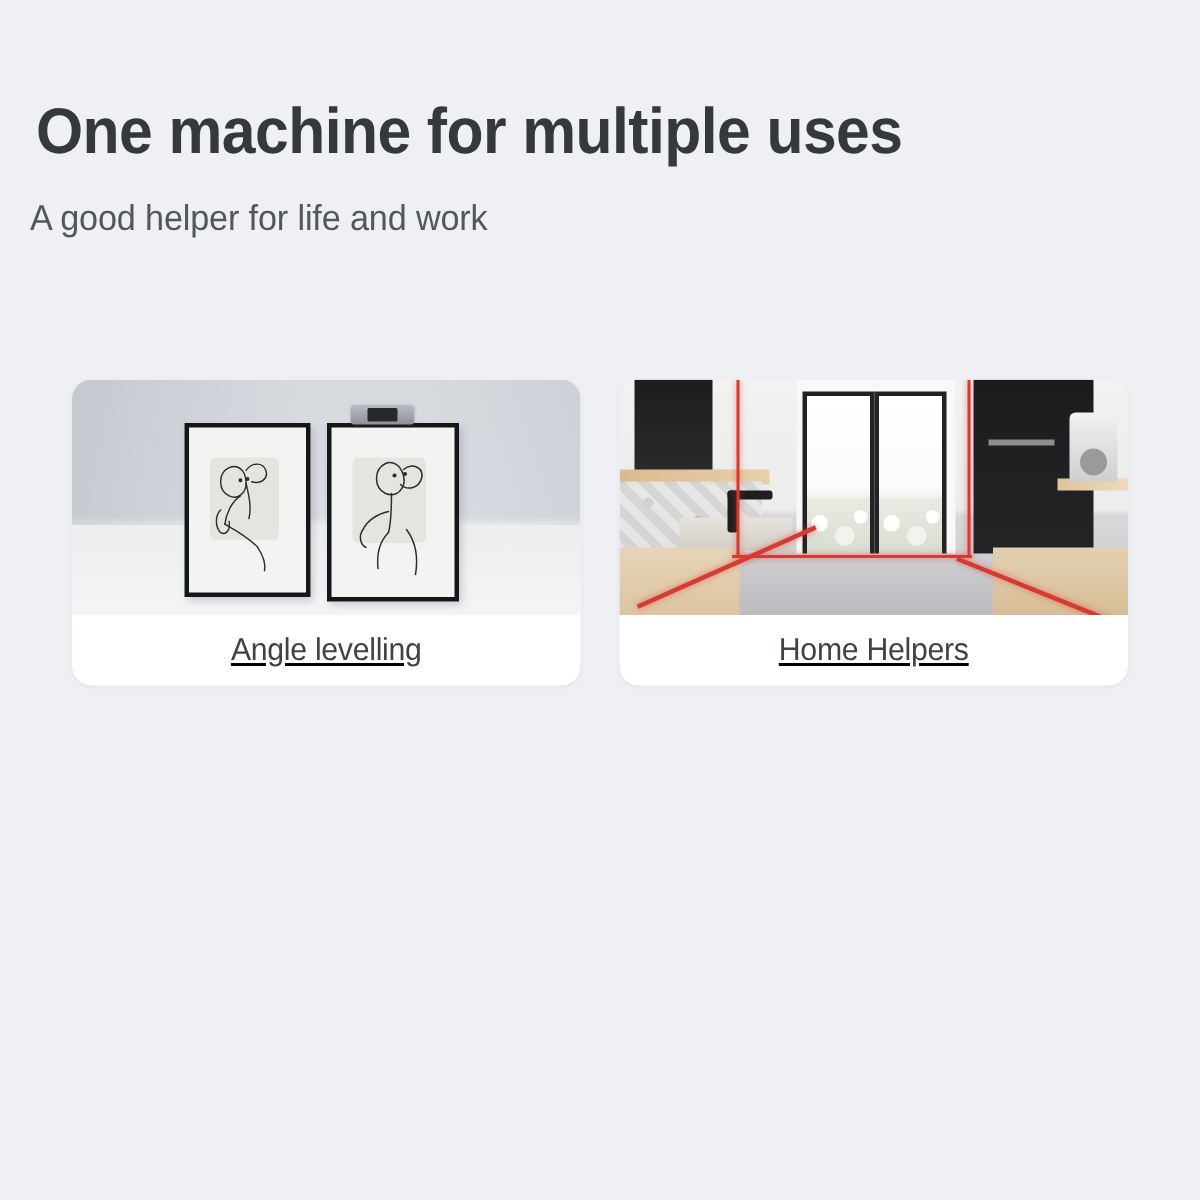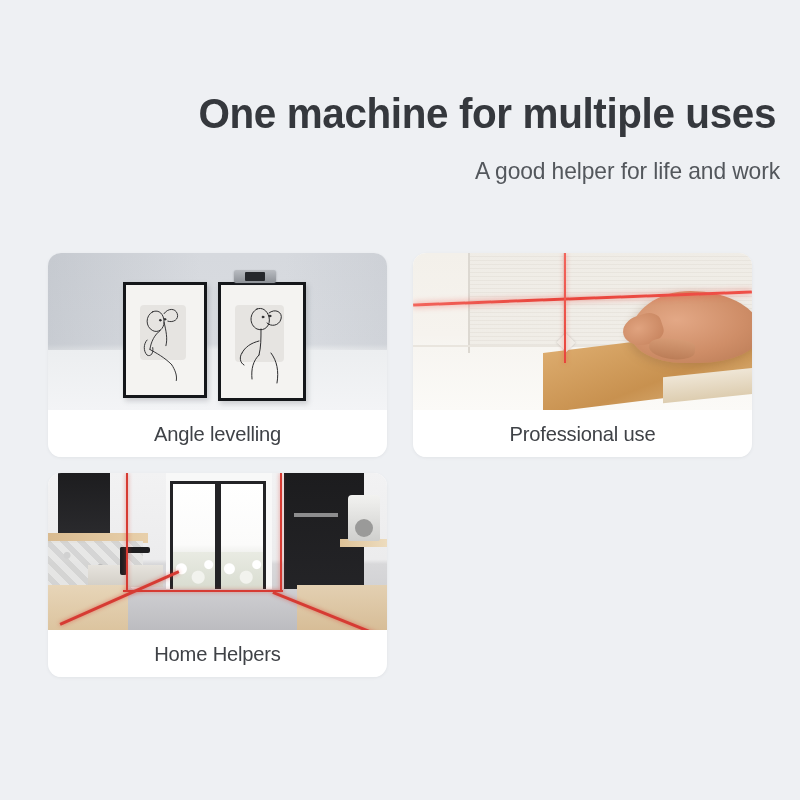--- a/index.html
+++ b/index.html
@@ -11,22 +11,22 @@
     width: 800px;
     height: 800px;
     background: #eef0f3;
     font-family: "Liberation Sans", "DejaVu Sans", sans-serif;
     overflow: hidden;
     position: relative;
   }
 
   
   .header {
-    text-align: right;
-    padding-top: 92px;
+    text-align: left;
+    padding-top: 67px;
   }
   .headline {
     font-size: 43px;
     font-weight: 700;
     color: #35383d;
     letter-spacing: -0.4px;
     line-height: 1.0;
     margin: 0;
     transform: scaleX(0.94);
   }
@@ -44,20 +44,21 @@
   .grid {
     position: absolute;
     left: 48px;
     top: 253px;
     width: 704px;
     display: grid;
     grid-template-columns: 339px 339px;
     grid-template-rows: 204px 204px;
     column-gap: 26px;
     row-gap: 16px;
+    text-decoration: underline;
   }
   .card {
     background: #ffffff;
     border-radius: 13px;
     overflow: hidden;
     display: flex;
     flex-direction: column;
     box-shadow: 0 1px 3px rgba(120,125,135,0.10);
   }
   .photo {
@@ -375,38 +376,20 @@
       </div>
 
       <div class="device1">
         <span class="lens"></span>
       </div>
     </div>
     <div class="caption">Angle levelling</div>
   </div>
 
 
-  <div class="card">
-    <div class="photo p3">
-      <div class="tilewall"></div>
-      <div class="groutV"></div>
-      <div class="groutV2"></div>
-      <div class="baseline"></div>
-      <div class="wood"></div>
-      <div class="woodplank"></div>
-      <div class="spacer"></div>
-      <div class="hand">
-        <span class="thumb"></span>
-        <span class="finger"></span>
-      </div>
-      <div class="laserH3"></div>
-      <div class="laserV3"></div>
-    </div>
-    <div class="caption">Professional use</div>
-  </div>
 
   <div class="card">
     <div class="photo p4">
       <div class="cabL"></div>
       <div class="counterL"></div>
       <div class="mosaic"></div>
       <div class="sinkarea"></div>
       <div class="faucet"></div>
       <div class="windowwall"></div>
       <div class="win w1">

